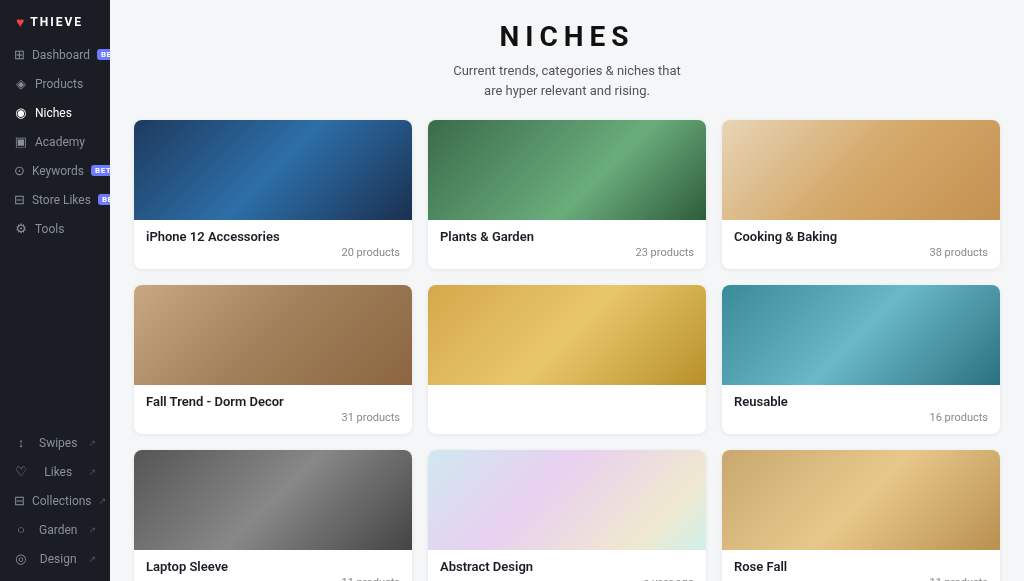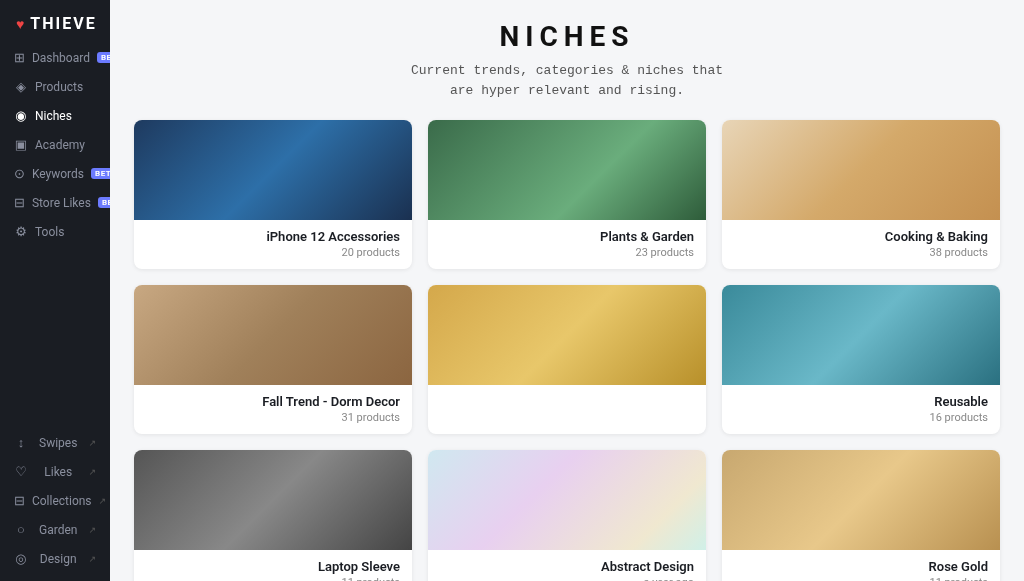--- a/index.html
+++ b/index.html
@@ -29,21 +29,21 @@
       display: flex;
       align-items: center;
       gap: 6px;
     }
     .logo-icon {
       color: #e44;
       font-size: 14px;
     }
     .logo-text {
       color: #fff;
-      font-size: 16px;
+      font-size: 12px;
       font-weight: 700;
       letter-spacing: 2px;
       text-transform: uppercase;
     }
     .sidebar-nav {
       display: flex;
       flex-direction: column;
       width: 100%;
       flex: 1;
     }
@@ -102,21 +102,20 @@
       letter-spacing: 6px;
       color: #111;
       display: block;
       margin-bottom: 8px;
       text-transform: uppercase;
     }
     .page-subtitle {
       font-size: 13px;
       color: #555;
       line-height: 1.5;
-      font-family: Liberation Mono, monospace;
     }
 
     
     .niches-grid {
       display: grid;
       grid-template-columns: repeat(3, 1fr);
       gap: 16px;
     }
 
     
@@ -136,21 +135,20 @@
       font-size: 28px;
     }
     .card-body {
       padding: 9px 12px 10px;
     }
     .card-title {
       font-size: 13px;
       font-weight: 600;
       color: #1a1d23;
       margin-bottom: 2px;
-      text-align: right;
     }
     .card-meta {
       font-size: 11px;
       color: #888;
       text-align: right;
     }
 
     
     .bg-blue     { background: linear-gradient(135deg, #1e3a5f 0%, #2d6fa8 50%, #1a3050 100%); }
     .bg-green    { background: linear-gradient(135deg, #3a6b4a 0%, #6aad7c 60%, #2e5c3a 100%); }
@@ -298,18 +296,18 @@
       <div class="niche-card">
       <div class="card-image-placeholder bg-watercolor"></div>
       <div class="card-body">
         <div class="card-title">Abstract Design</div>
         <div class="card-meta">a year ago</div>
       </div>
     </div>
       <div class="niche-card">
       <div class="card-image-placeholder bg-gold"></div>
       <div class="card-body">
-        <div class="card-title">Rose Gold</div>
+        <div class="card-title">Rose Fall</div>
         <div class="card-meta">11 products</div>
       </div>
     </div>
     </div>
 </main>
 
 </body></html>

